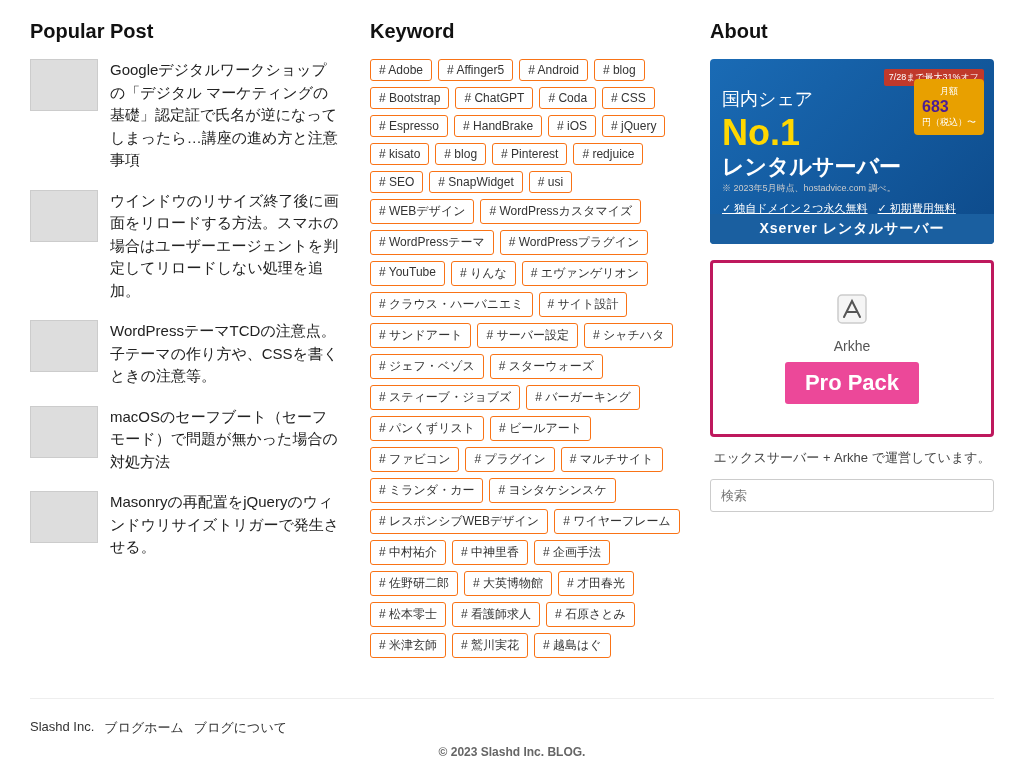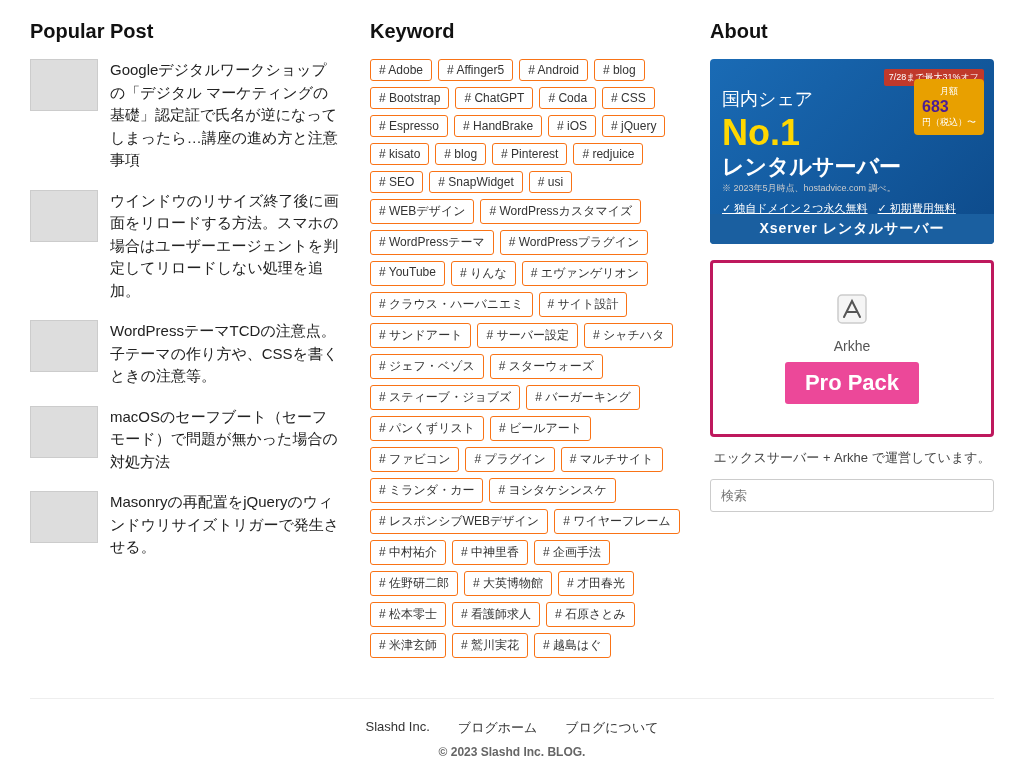--- a/index.html
+++ b/index.html
@@ -199,22 +199,21 @@
     }
     
     .footer {
       margin-top: 40px;
       padding-top: 20px;
       border-top: 1px solid #eee;
       text-align: center;
     }
     .footer-links {
       display: flex;
-      justify-content: center;
-      gap: 28px;
+      gap: 10px;
       margin-bottom: 8px;
     }
     .footer-link {
       font-size: 13px;
       color: #333;
       cursor: pointer;
     }
     .footer-copy {
       font-size: 12px;
       color: #666;

